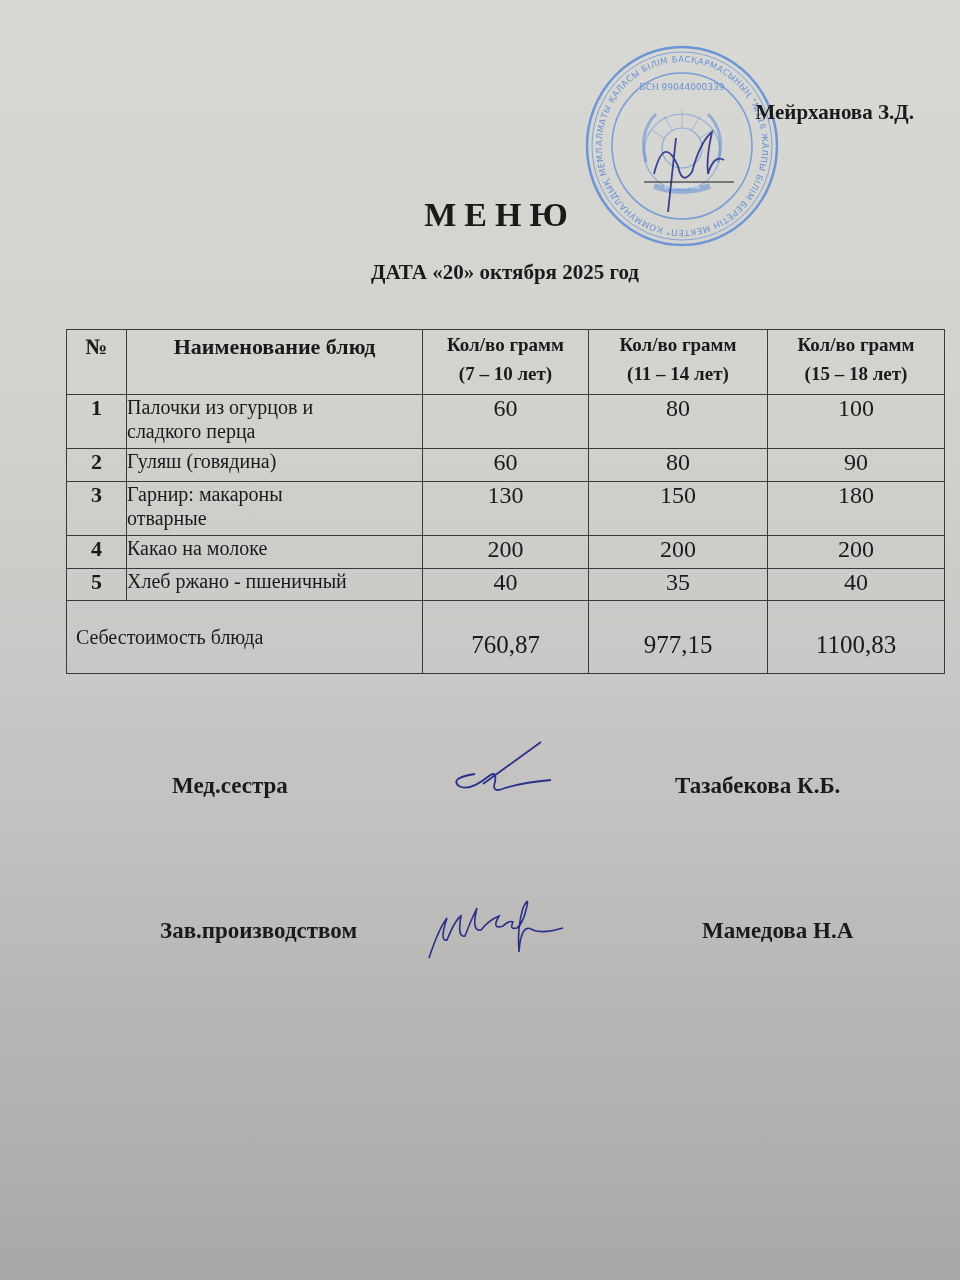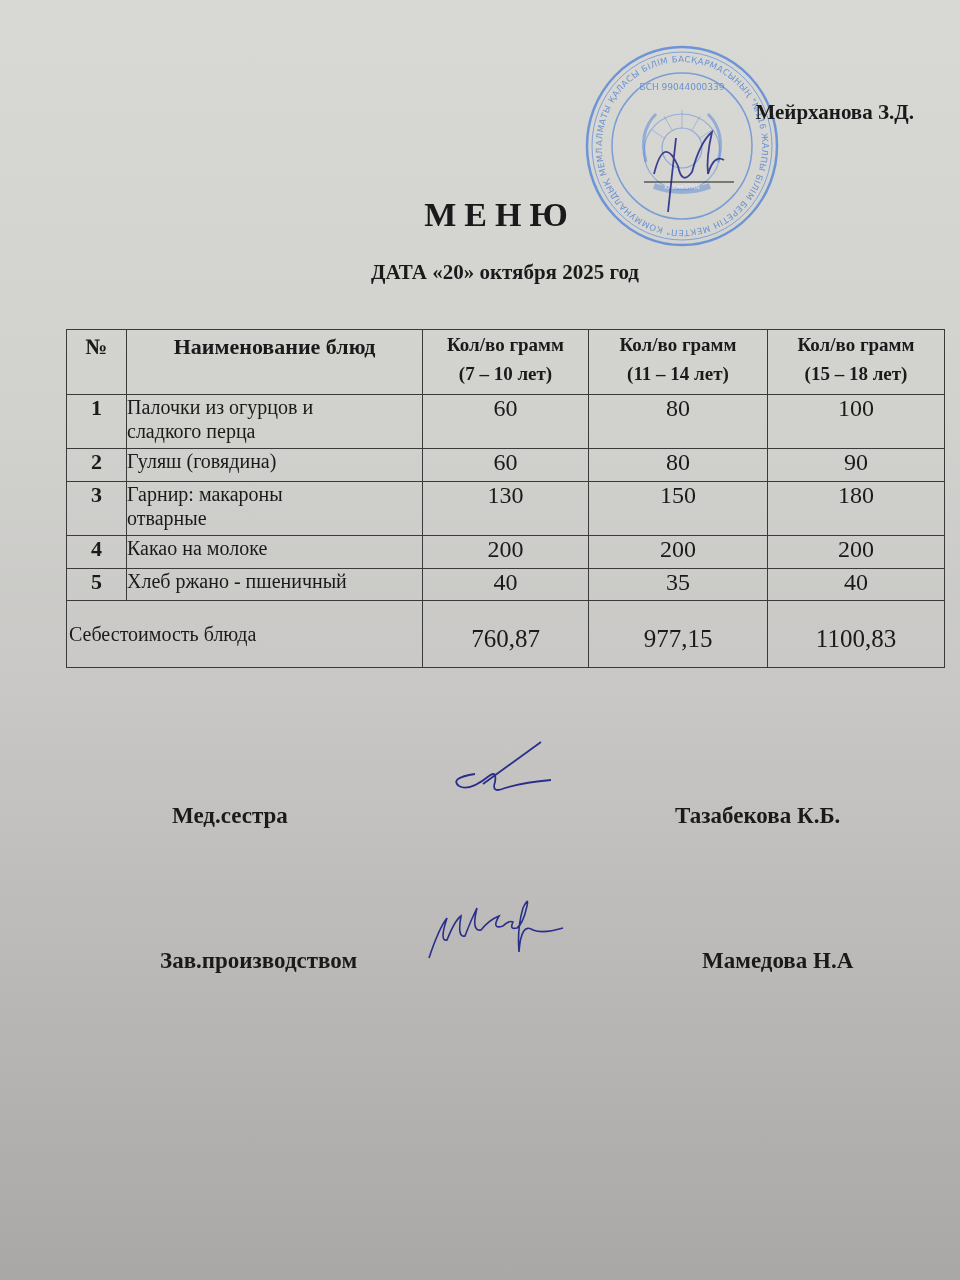--- a/index.html
+++ b/index.html
@@ -35,25 +35,25 @@
   .hdr th.num-col { font-size: 22px; padding-top: 2px; }
   td.num { text-align: center; font-weight: bold; font-size: 22px; vertical-align: top; padding-top: 2px; }
   td.dish { font-size: 20px; line-height: 24px; vertical-align: top; padding: 2px 0 0 6px; margin-top: 16px; }
   td.val { text-align: center; font-size: 24px; vertical-align: top; padding-top: 3px; }
   tr.r1 td { height: 53px; }
   tr.r2 td { height: 32px; }
   tr.r3 td { height: 53px; }
   tr.r4 td { height: 32px; }
   tr.r5 td { height: 31px; }
   tr.total td { height: 56px; }
-  tr.total td.label { font-size: 20px; vertical-align: middle; padding-left: 2px; }
-  tr.total td.val { vertical-align: middle; padding-top: 10px; font-size: 25px; }
+  tr.total td.label { font-size: 20px; vertical-align: middle; padding-left: 9px; }
+  tr.total td.val { vertical-align: middle; padding-top: 16px; font-size: 25px; }
 
   
-  .sig-label { font-size: 23px; font-weight: bold; margin-top: 30px; }
+  .sig-label { font-size: 23px; font-weight: bold; }
   .sig-svg { position: absolute; }
 </style>
 </head>
 <body>
 
 <svg class="abs stamp" viewBox="0 0 196 204">
   <defs>
     <path id="stampArc" d="M 98 102 m -80 0 a 80 84 0 1 1 160 0 a 80 84 0 1 1 -160 0"></path>
   </defs>
   <ellipse cx="98" cy="102" rx="95" ry="99" fill="none" stroke="#5b8ad6" stroke-width="2.5" opacity="0.85"></ellipse>

